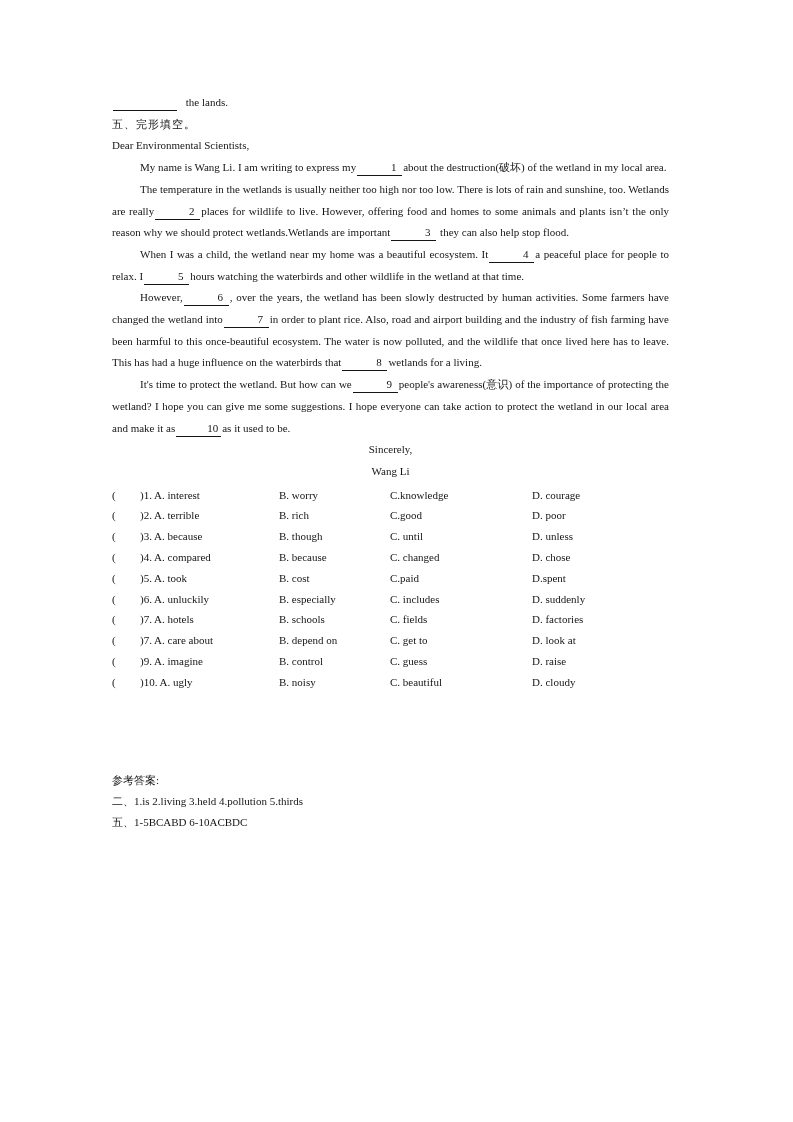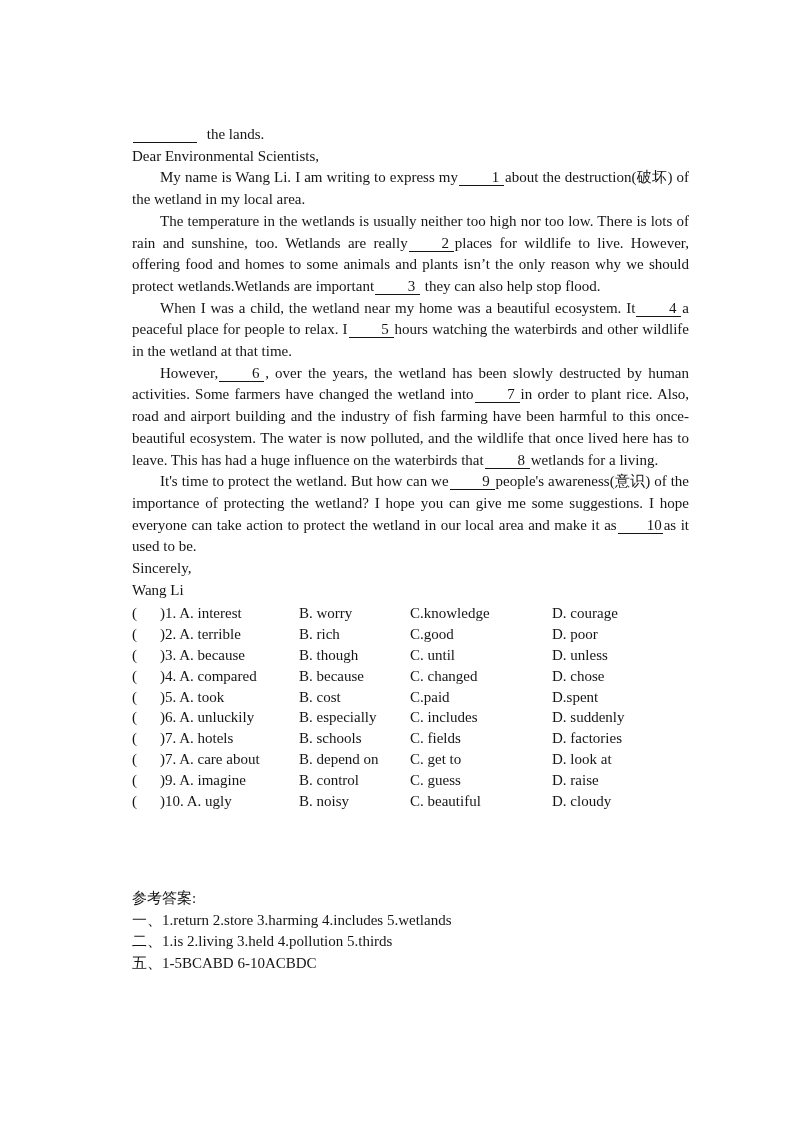--- a/index.html
+++ b/index.html
@@ -1,35 +1,36 @@
 <!DOCTYPE html>
 <html><head>
 <meta charset="utf-8">
 <style>
   html,body{margin:0;padding:0;width:793px;height:1122px;background:#ffffff;overflow:hidden;}
   body{font-family:"Liberation Serif","DejaVu Serif",serif;color:#151515;}
-  .sheet{position:absolute;left:132px;top:92px;width:557px;font-size:15px;line-height:21.7px;margin-top:32px;}
+  .sheet{position:absolute;left:112px;top:92px;width:557px;font-size:11px;line-height:21.7px;}
   .frag,.heading,.salutation{margin:0;}
   .heading{letter-spacing:1px;}
   .para{margin:0;text-align:justify;text-indent:28px;}
   .blank{display:inline-block;min-width:45px;text-align:center;border-bottom:1px solid #151515;line-height:16px;margin:0 1px;}
   .blank.empty{min-width:64px;margin-right:6px;}
-  .closing,.signature{margin:0;text-align:left;}
+  .closing,.signature{margin:0;text-align:center;}
   .options{margin-top:2px;}
   .opt-row{display:grid;grid-template-columns:28px 139px 111px 142px auto;line-height:20.8px;}
   .opt-row span{white-space:nowrap;}
   .answers{margin-top:77px;}
   .ans-heading{line-height:21.4px;}
   .ans-line{line-height:21.4px;}
 </style>
 </head>
 <body>
 
 <div class="sheet">
   <p class="frag"><span class="blank empty">&nbsp;</span> the lands.</p>
+  <p class="heading">五、完形填空。</p>
   <p class="salutation">Dear Environmental Scientists,</p>
 
   <div>
       <p class="para">My name is Wang Li. I am writing to express my<span class="blank">1</span>about the destruction(破坏) of the wetland in my local area.</p>
       <p class="para">The temperature in the wetlands is usually neither too high nor too low. There is lots of rain and sunshine, too. Wetlands are really<span class="blank">2</span>places for wildlife to live. However, offering food and homes to some animals and plants isn’t the only reason why we should protect wetlands.Wetlands are important<span class="blank">3</span> they can also help stop flood.</p>
       <p class="para">When I was a child, the wetland near my home was a beautiful ecosystem. It<span class="blank">4</span>a peaceful place for people to relax. I<span class="blank">5</span>hours watching the waterbirds and other wildlife in the wetland at that time.</p>
       <p class="para">However,<span class="blank">6</span>, over the years, the wetland has been slowly destructed by human activities. Some farmers have changed the wetland into<span class="blank">7</span>in order to plant rice. Also, road and airport building and the industry of fish farming have been harmful to this once-beautiful ecosystem. The water is now polluted, and the wildlife that once lived here has to leave. This has had a huge influence on the waterbirds that<span class="blank">8</span>wetlands for a living.</p>
       <p class="para">It's time to protect the wetland. But how can we<span class="blank">9</span>people's awareness(意识) of the importance of protecting the wetland? I hope you can give me some suggestions. I hope everyone can take action to protect the wetland in our local area and make it as<span class="blank">10</span>as it used to be.</p>
     </div>
 
@@ -105,18 +106,17 @@
         <span class="opt-a">)10. A. ugly</span>
         <span class="opt-b">B. noisy</span>
         <span class="opt-c">C. beautiful</span>
         <span class="opt-d">D. cloudy</span>
       </div>
     </div>
 
   <div class="answers">
     <div class="ans-heading">参考答案:</div>
     <div>
-        <div class="ans-line">一、1.return 2.store 3.harming 4.includes 5.wetlands</div>
         <div class="ans-line">二、1.is 2.living 3.held 4.pollution 5.thirds</div>
         <div class="ans-line">五、1-5BCABD 6-10ACBDC</div>
       </div>
   </div>
 </div>
 
 </body></html>

